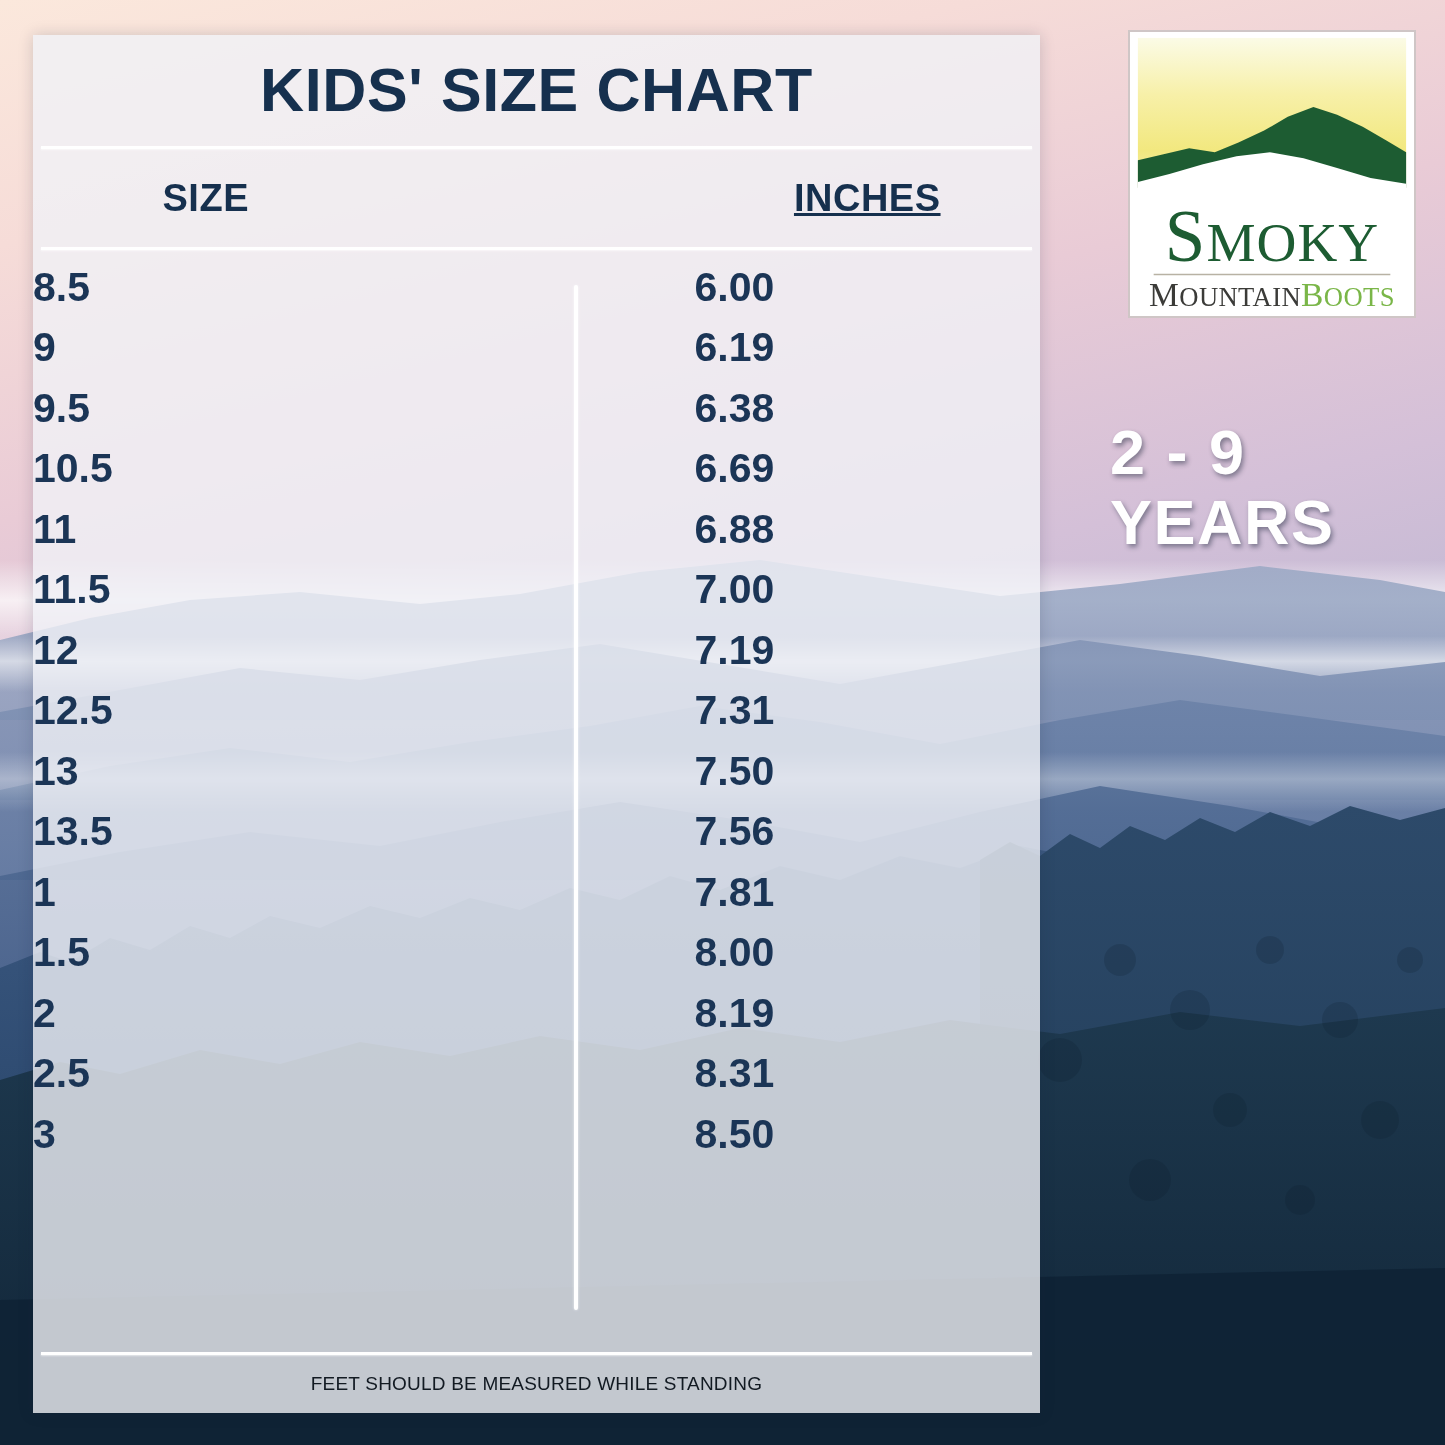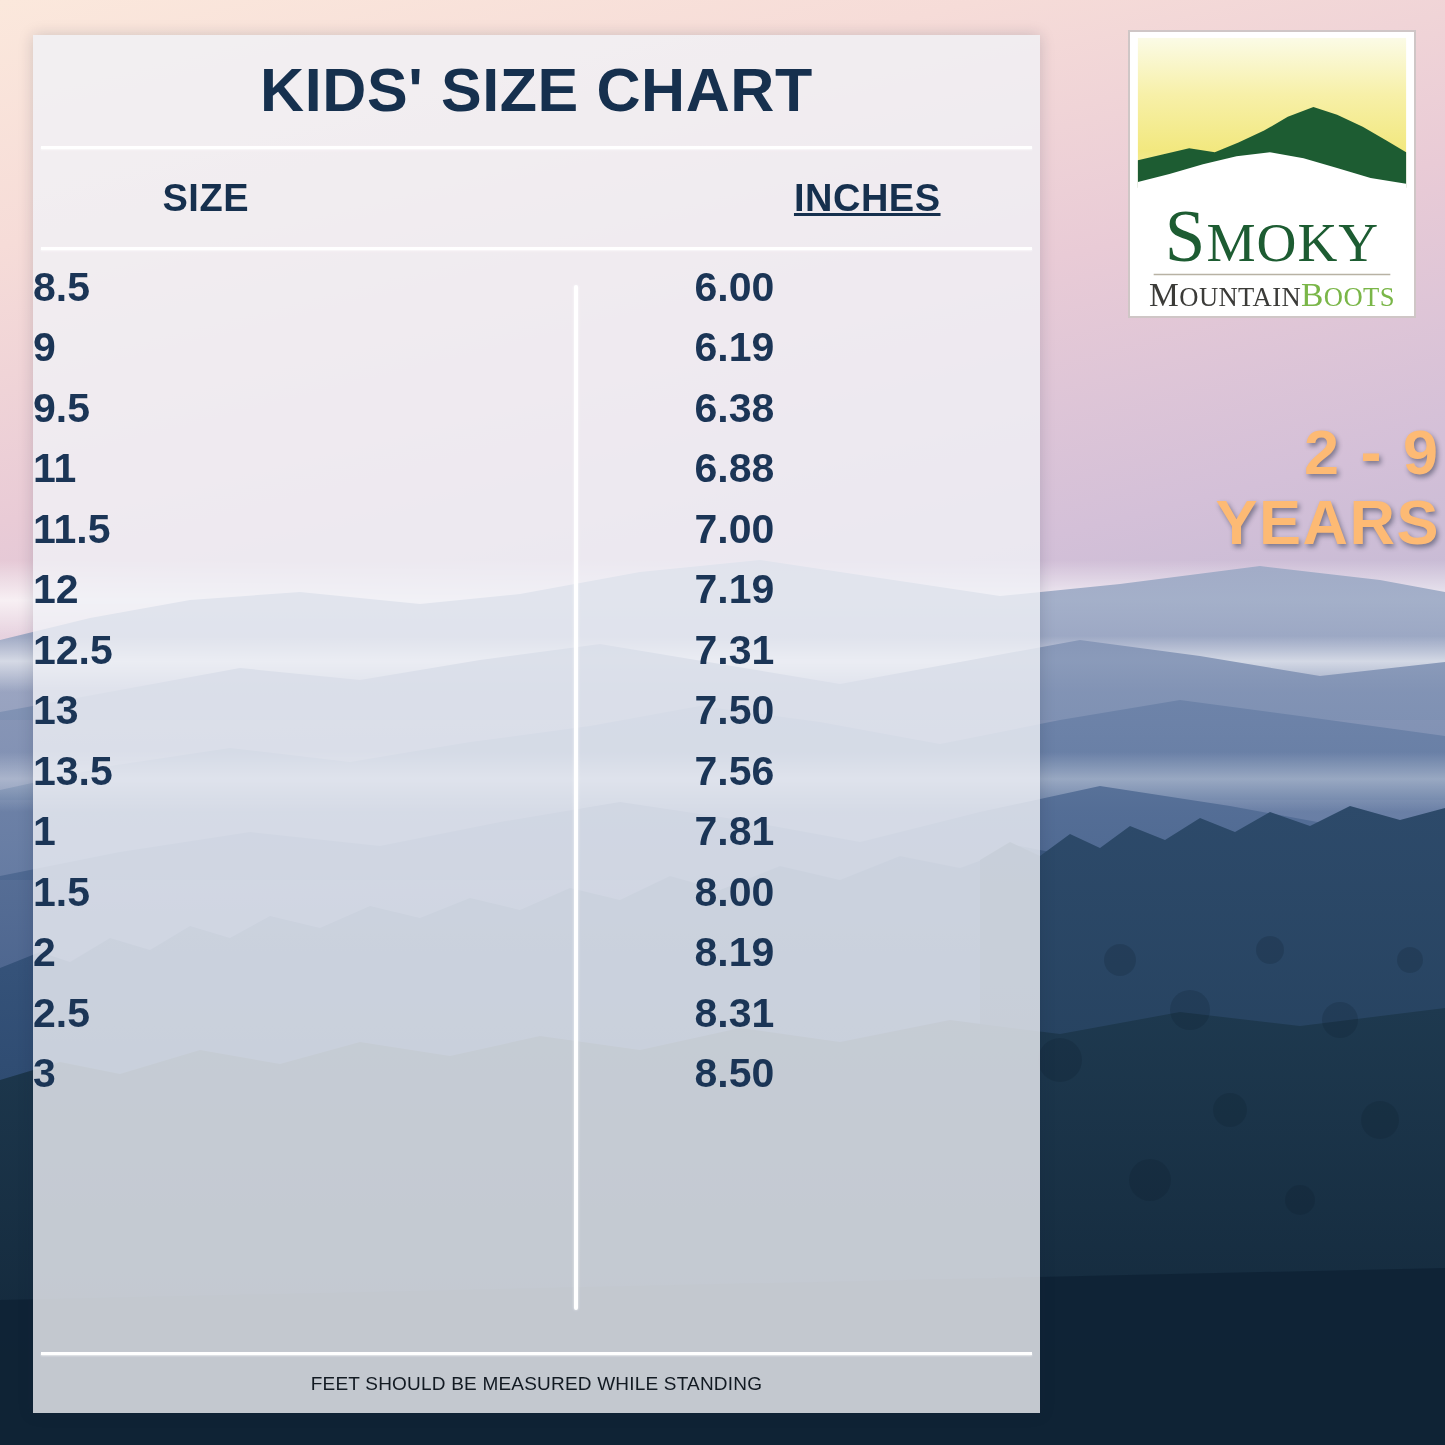--- a/index.html
+++ b/index.html
@@ -91,22 +91,22 @@
     width:288px; height:288px;
     background:#ffffff;
     border:2px solid #cfc6c6;
     overflow:hidden;
   }
   #logo svg { display:block; width:100%; height:100%; }
 
   
   #age-badge {
     position:absolute; left:1110px; top:420px;
-    width:330px; text-align:right;
-    color:#fdba74; font-weight:bold;
+    width:330px; text-align:left;
+    color:#ffffff; font-weight:bold;
     text-shadow:2px 3px 5px rgba(20,30,50,0.45);
     line-height:1.02;
   }
   #age-range { font-size:63px; letter-spacing:2px; }
   #age-unit  { font-size:63px; letter-spacing:1.5px; margin-top:6px; }
 </style>
 </head>
 <body>
 
 <div id="bg">
@@ -216,20 +216,24 @@
     </div>
     <div class="row">
       <div class="cell size-cell">9</div>
       <div class="cell inches-cell">6.19</div>
     </div>
     <div class="row">
       <div class="cell size-cell">9.5</div>
       <div class="cell inches-cell">6.38</div>
     </div>
     <div class="row">
+      <div class="cell size-cell">10.5</div>
+      <div class="cell inches-cell">6.69</div>
+    </div>
+    <div class="row">
       <div class="cell size-cell">11</div>
       <div class="cell inches-cell">6.88</div>
     </div>
     <div class="row">
       <div class="cell size-cell">11.5</div>
       <div class="cell inches-cell">7.00</div>
     </div>
     <div class="row">
       <div class="cell size-cell">12</div>
       <div class="cell inches-cell">7.19</div>

